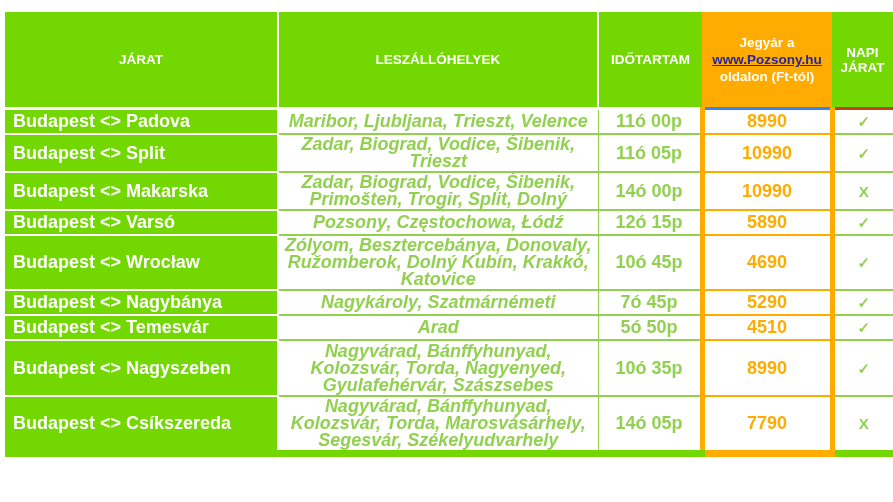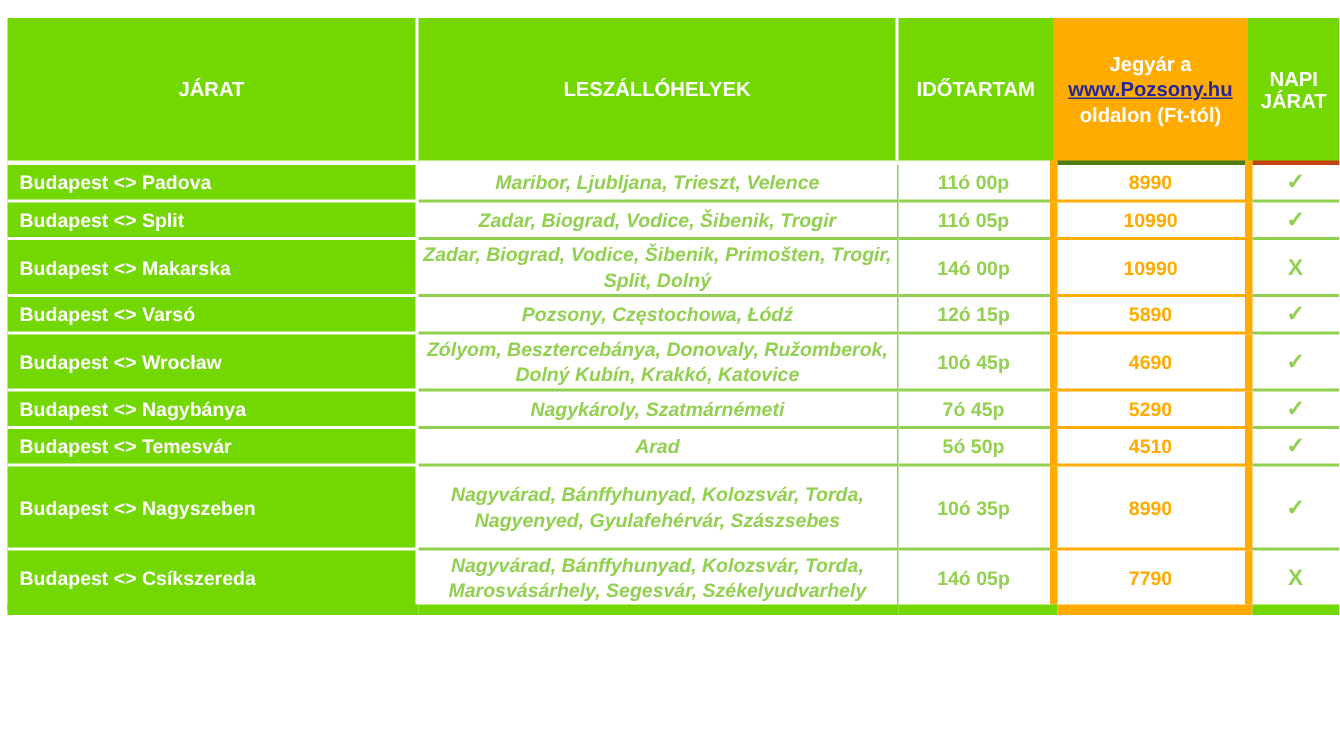--- a/index.html
+++ b/index.html
@@ -33,34 +33,34 @@
     color:#ffffff;
     font-size:13.5px;
     text-align:center;
     vertical-align:middle;
     padding:2px 4px;
   }
   th.c-route, th.c-stops, th.c-dur{border-bottom:3px solid #ffffff;}
   th.c-route, th.c-stops{border-right:2px solid #ffffff;}
   th.c-price{
     background:var(--orange);
-    border-bottom:3px solid #4d7c0f;
+    border-bottom:3px solid #3b82f6;
     margin-top:20px;
   }
   th.c-price .ph-line{display:block;line-height:17px;}
   th.c-price a{
     color:var(--link);
     text-decoration:underline;
     display:block;
     line-height:17px;
   }
   th.c-daily{border-bottom:3px solid #c2410c;text-align:center;}
 
   td{
-    font-size:13px;
+    font-size:18px;
     text-align:center;
     vertical-align:middle;
     height:21px;
     line-height:17px;
     padding:1px 3px;
   }
   td.c-route{
     background:var(--green);
     color:#ffffff;
     text-align:left;
@@ -130,21 +130,21 @@
     <tbody id="rows">
         <tr>
     <td class="c-route">Budapest &lt;&gt; Padova</td>
     <td class="c-stops">Maribor, Ljubljana, Trieszt, Velence</td>
     <td class="c-dur">11ó 00p</td>
     <td class="c-price">8990</td>
     <td class="c-daily">✓</td>
   </tr>
         <tr>
     <td class="c-route">Budapest &lt;&gt; Split</td>
-    <td class="c-stops">Zadar, Biograd, Vodice, Šibenik, Trogir</td>
+    <td class="c-stops">Zadar, Biograd, Vodice, Šibenik, Trieszt</td>
     <td class="c-dur">11ó 05p</td>
     <td class="c-price">10990</td>
     <td class="c-daily">✓</td>
   </tr>
         <tr>
     <td class="c-route">Budapest &lt;&gt; Makarska</td>
     <td class="c-stops">Zadar, Biograd, Vodice, Šibenik, Primošten, Trogir, Split, Dolný</td>
     <td class="c-dur">14ó 00p</td>
     <td class="c-price">10990</td>
     <td class="c-daily">X</td>

